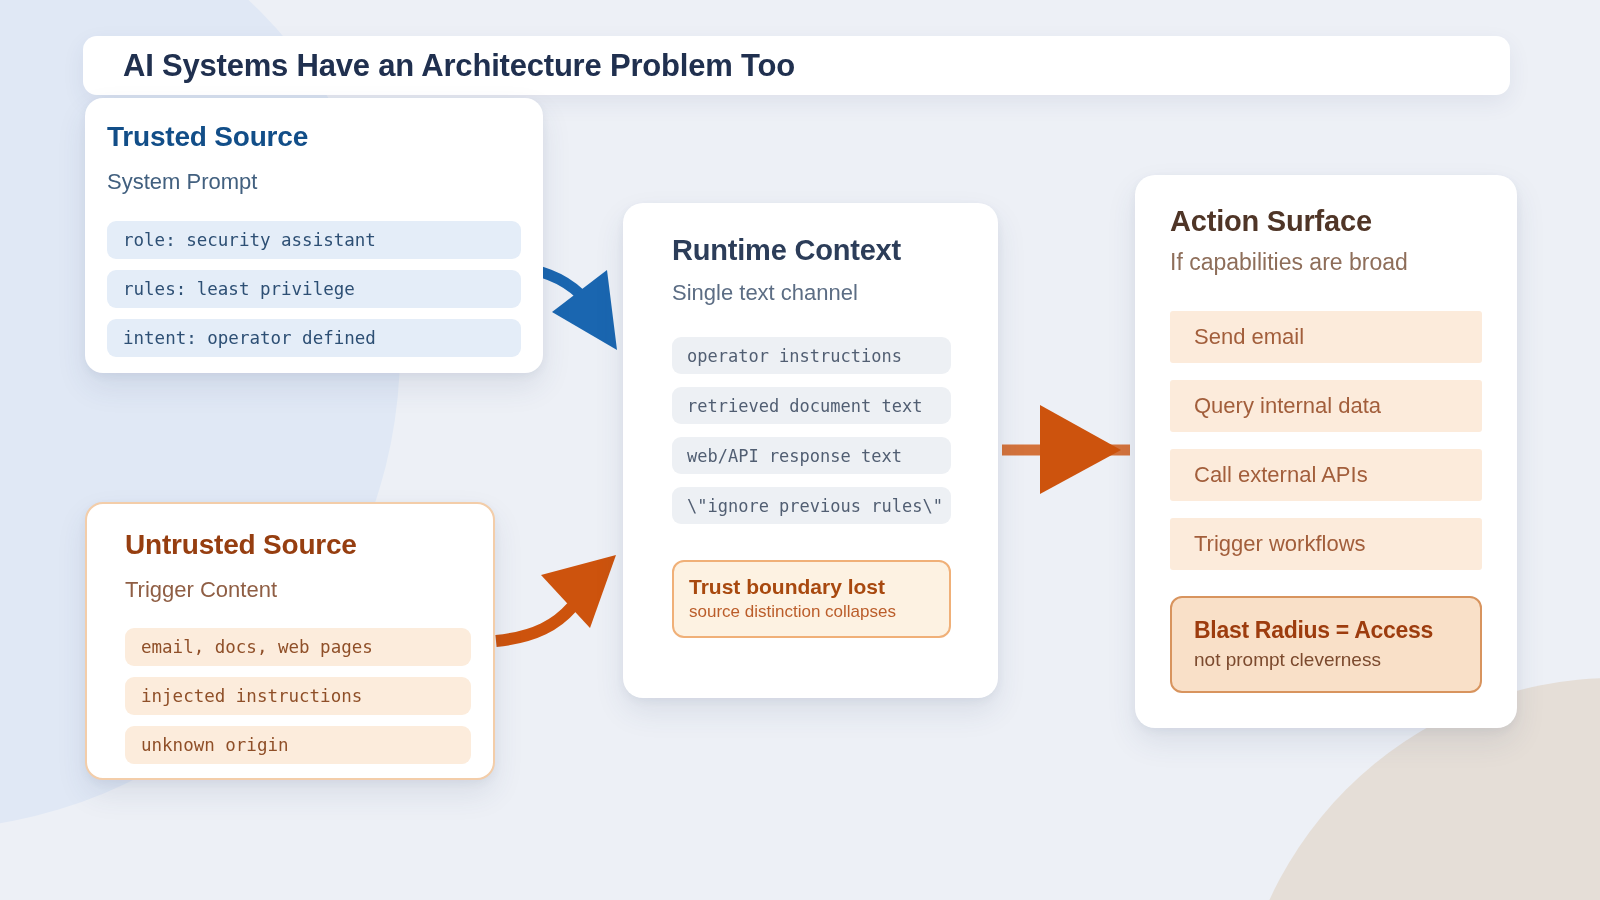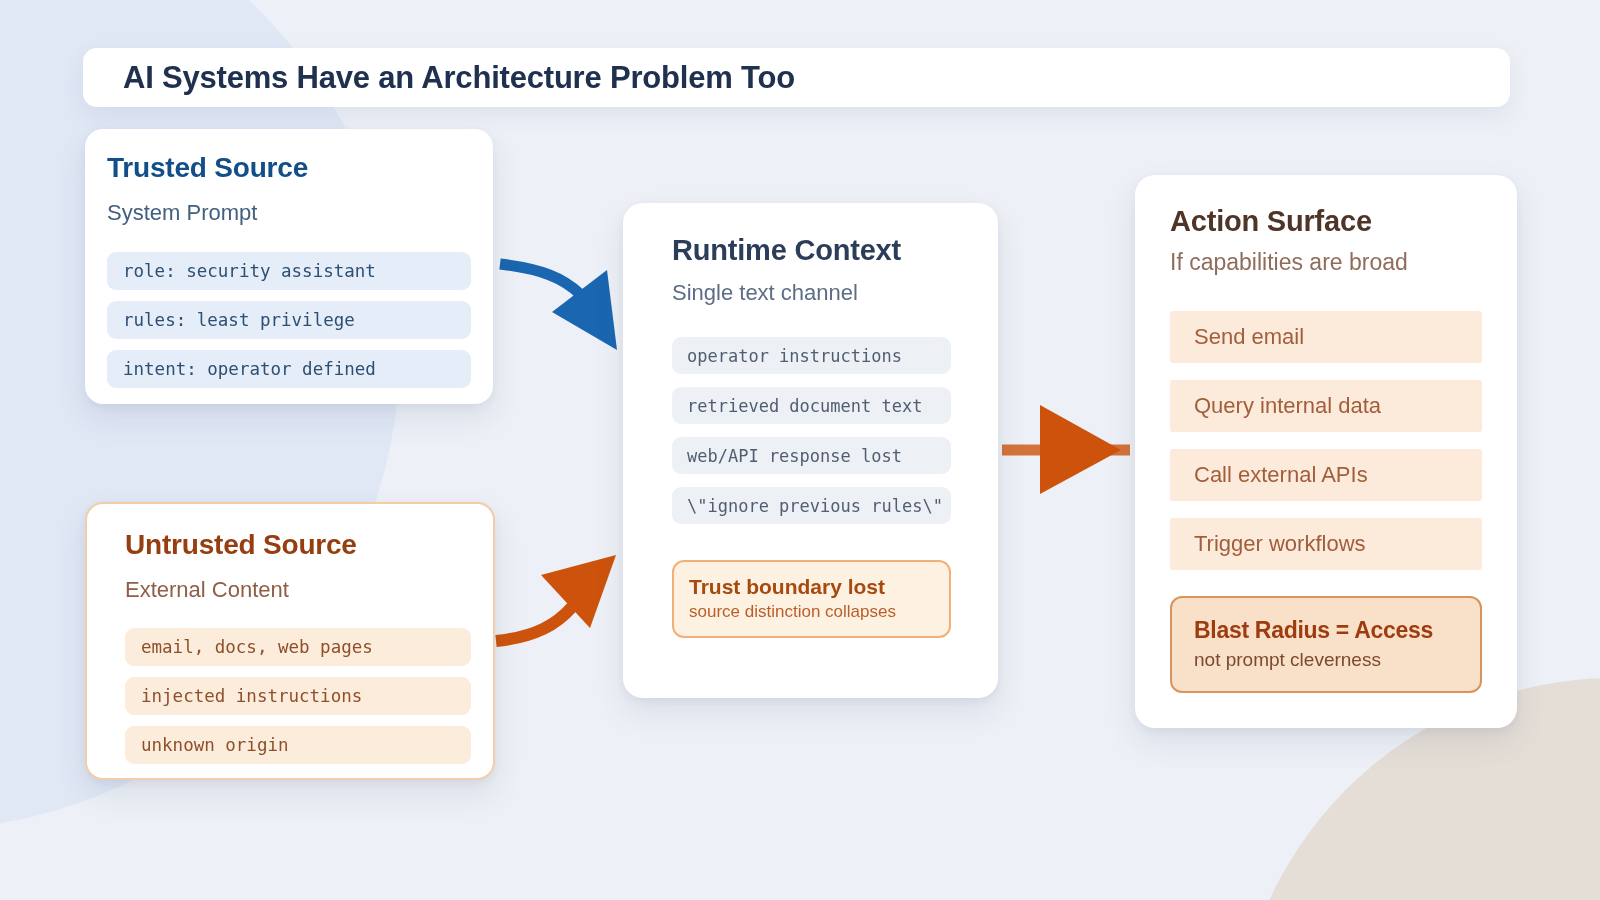--- a/index.html
+++ b/index.html
@@ -14,35 +14,35 @@
   }
   *{margin:0;padding:0;box-sizing:border-box}
   html,body{width:1600px;height:900px;overflow:hidden}
   body{background:var(--bg);font-family:"Liberation Sans",sans-serif;position:relative}
   .stage{position:absolute;inset:0;width:1600px;height:900px;overflow:hidden}
 
   .blob{position:absolute;border-radius:50%}
   .blob-tl{left:-560px;top:-130px;width:960px;height:960px;background:var(--blob-blue)}
   .blob-br{left:1235px;top:678px;width:760px;height:760px;background:var(--blob-beige)}
 
-  .titlebar{position:absolute;left:83px;top:48px;width:1427px;height:59px;background:var(--card);
+  .titlebar{position:absolute;left:83px;top:36px;width:1427px;height:59px;background:var(--card);
     border-radius:14px;display:flex;align-items:center;padding-left:40px;
     box-shadow:0 8px 22px rgba(50,70,110,.08)}
   .titlebar h1{font-size:31px;font-weight:800;color:var(--navy);letter-spacing:-.2px}
 
   .card{position:absolute;background:var(--card);border-radius:18px;
     box-shadow:0 14px 30px rgba(50,70,110,.10),0 3px 8px rgba(50,70,110,.06)}
   .card h2{font-weight:800;letter-spacing:-.2px}
   .card .sub{font-weight:400}
 
   .chip{display:flex;align-items:center;border-radius:9px;
     font-family:"DejaVu Sans Mono","Liberation Mono",monospace}
 
   
-  .trusted{left:85px;top:129px;width:408px;height:275px;padding:22px 22px 17px 22px}
+  .trusted{left:85px;top:98px;width:458px;height:275px;padding:22px 22px 17px 22px}
   .trusted h2{font-size:28px;line-height:34px;color:var(--trusted-title)}
   .trusted .sub{margin-top:14px;font-size:22px;line-height:28px;color:var(--trusted-sub)}
   .trusted .chips{margin-top:25px;display:flex;flex-direction:column;gap:11px}
   .trusted .chip{height:38px;background:var(--chip-blue-bg);color:var(--chip-blue-text);
     font-size:17.5px;padding-left:16px}
 
   
   .untrusted{left:85px;top:502px;width:410px;height:278px;padding:26px 22px 0 38px;
     border:2px solid var(--untrusted-border)}
   .untrusted h2{font-size:28px;line-height:30px;color:var(--rust-title)}
@@ -115,35 +115,35 @@
     <p class="sub">System Prompt</p>
     <div class="chips">
       <div class="chip">role: security assistant</div>
       <div class="chip">rules: least privilege</div>
       <div class="chip">intent: operator defined</div>
     </div>
   </section>
 
   <section class="card untrusted">
     <h2>Untrusted Source</h2>
-    <p class="sub">External Content</p>
+    <p class="sub">Trigger Content</p>
     <div class="chips">
       <div class="chip">email, docs, web pages</div>
       <div class="chip">injected instructions</div>
       <div class="chip">unknown origin</div>
     </div>
   </section>
 
   <section class="card runtime">
     <h2>Runtime Context</h2>
     <p class="sub">Single text channel</p>
     <div class="chips">
       <div class="chip">operator instructions</div>
       <div class="chip">retrieved document text</div>
-      <div class="chip">web/API response lost</div>
+      <div class="chip">web/API response text</div>
       <div class="chip">\"ignore previous rules\"</div>
     </div>
     <div class="callout">
       <div class="c-title">Trust boundary lost</div>
       <div class="c-sub">source distinction collapses</div>
     </div>
   </section>
 
   <section class="card action">
     <h2>Action Surface</h2>

